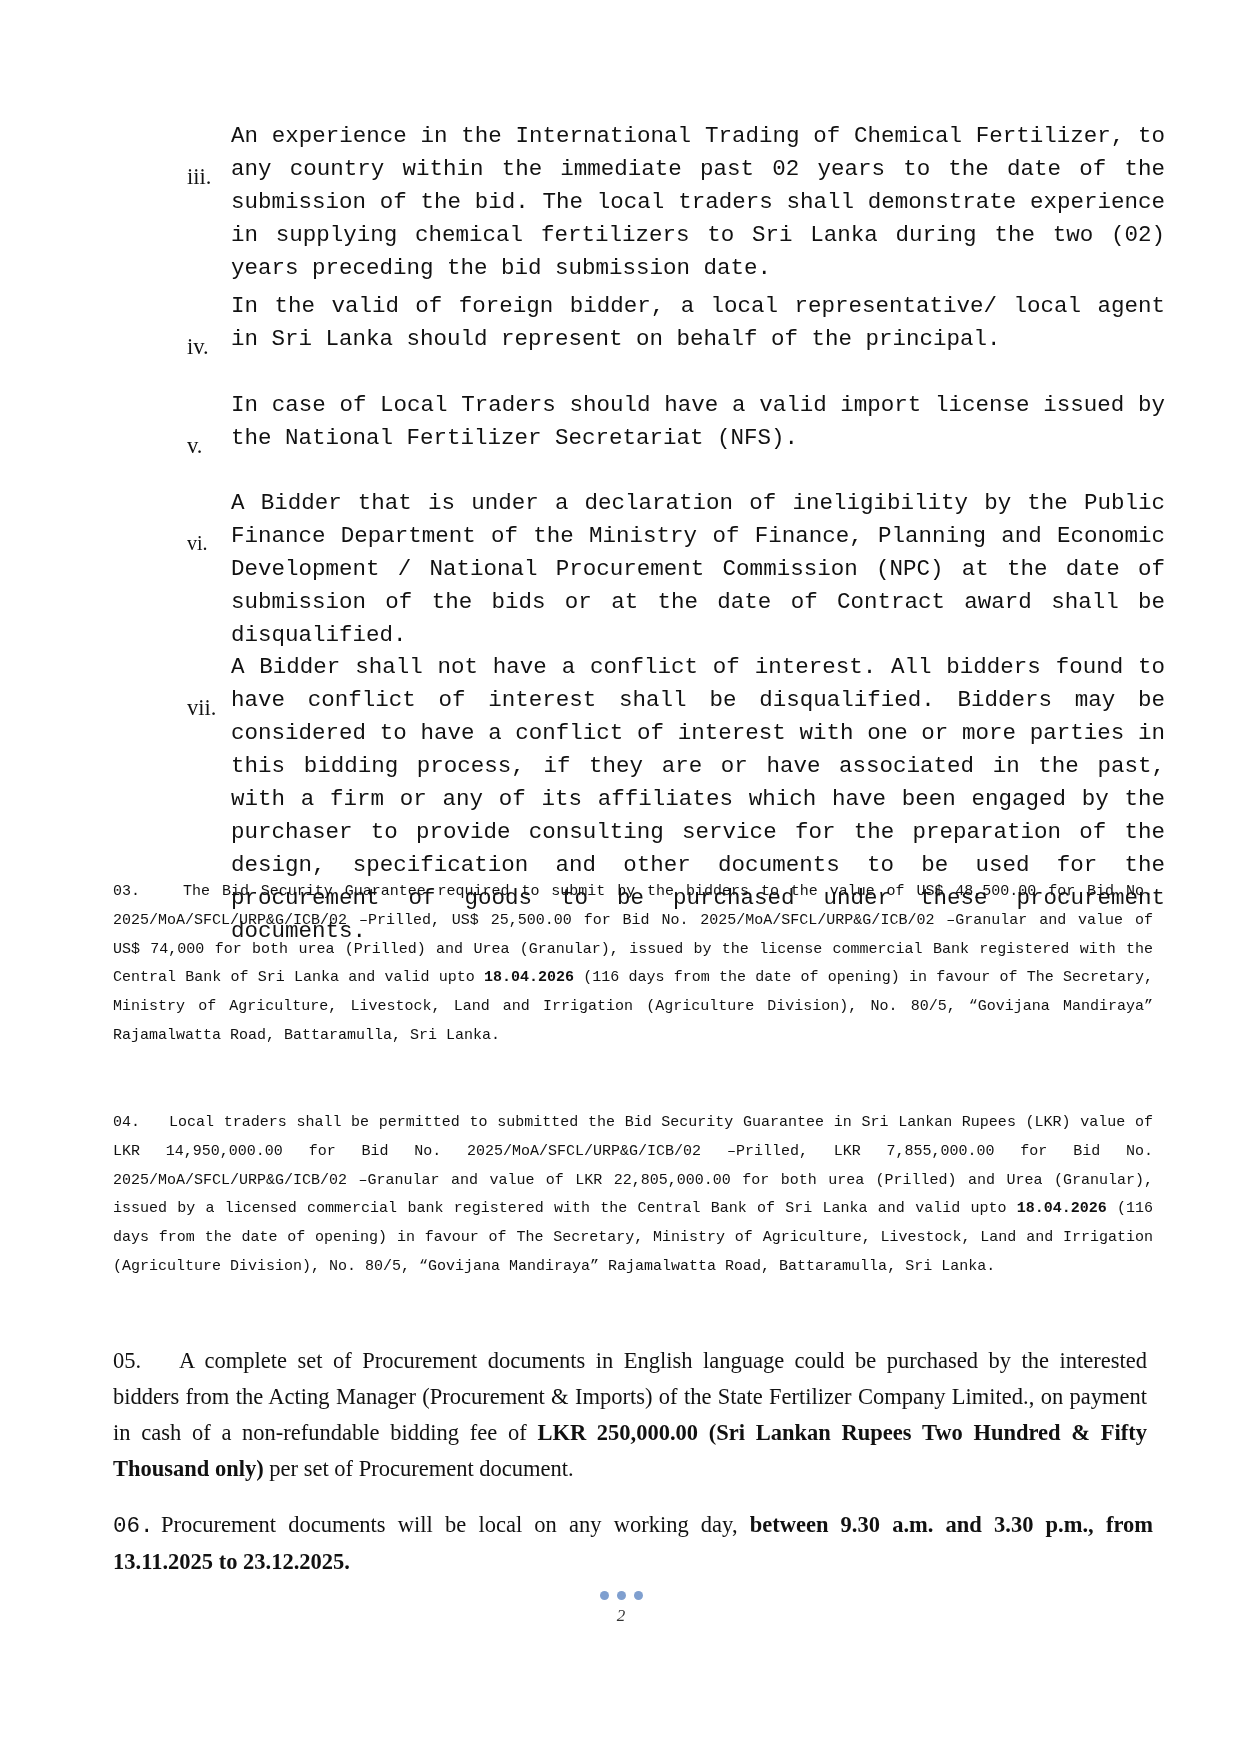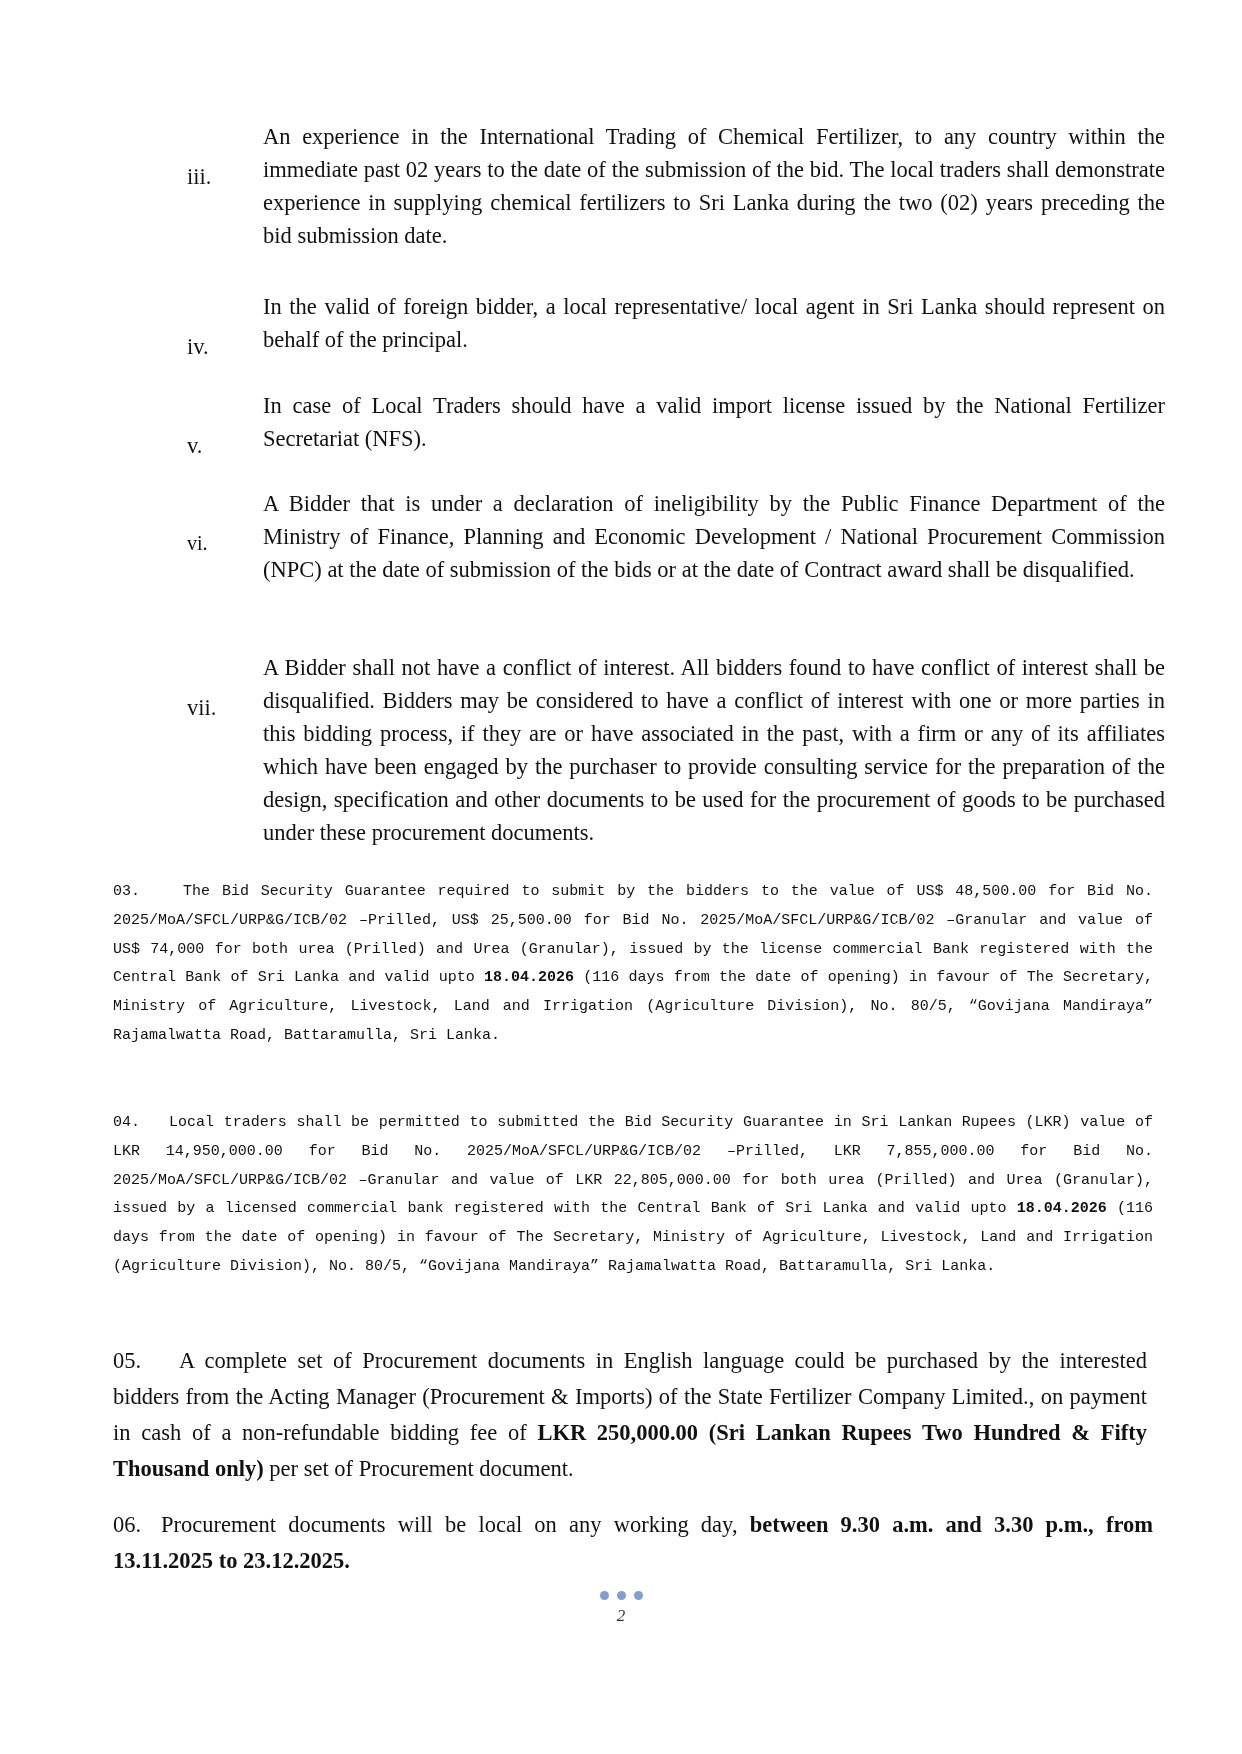--- a/index.html
+++ b/index.html
@@ -3,21 +3,21 @@
 <meta charset="utf-8">
 <style>
   html, body { margin: 0; padding: 0; background: #ffffff; }
   body { width: 1242px; height: 1754px; position: relative; overflow: hidden;
          font-family: "Liberation Serif", "DejaVu Serif", serif; color: #111111; }
   .page { position: absolute; left: 0; top: 0; width: 1242px; height: 1754px; }
 
   .item { position: absolute; left: 187px; width: 978px; font-size: 22.5px; line-height: 33px; }
   .item .num { position: absolute; left: 0; top: 0; width: 70px; margin-top: 40px; }
   .item .num.big { font-size: 20px; }
-  .item .txt { margin-left: 76px; text-align: justify; }
+  .item .txt { margin-left: 44px; text-align: justify; font-family: Liberation Mono, monospace; }
 
   .sec { position: absolute; left: 113px; width: 1040px; text-align: justify; }
   .sec.dense { font-size: 15px; line-height: 28.8px; font-family: Liberation Mono, monospace; }
   .sec.loose { font-size: 22.5px; line-height: 36px; width: 1034px; }
   .sec .lbl { display: inline-block; }
   .sec b { font-weight: bold; }
 
   .footer { position: absolute; left: 0; width: 1242px; text-align: center; }
   .dots { top: 1591px; height: 12px; display: flex; justify-content: center; gap: 8px; }
   .dot { width: 9px; height: 9px; border-radius: 50%; background: #7f9fcf; display: inline-block; }
@@ -59,21 +59,21 @@
 
   <div class="sec dense" style="top:1109px;">
     <span class="lbl" style="width:56px;">04.</span><span>Local traders shall be permitted to submitted the Bid Security Guarantee in Sri Lankan Rupees (LKR) value of LKR 14,950,000.00 for Bid No. 2025/MoA/SFCL/URP&amp;G/ICB/02 –Prilled, LKR 7,855,000.00 for Bid No. 2025/MoA/SFCL/URP&amp;G/ICB/02 –Granular and value of LKR 22,805,000.00 for both urea (Prilled) and Urea (Granular), issued by a licensed commercial bank registered with the Central Bank of Sri Lanka and valid upto </span><b>18.04.2026</b><span> (116 days from the date of opening) in favour of The Secretary, Ministry of Agriculture, Livestock, Land and Irrigation (Agriculture Division), No. 80/5, “Govijana Mandiraya” Rajamalwatta Road, Battaramulla, Sri Lanka.</span>
   </div>
 
   <div class="sec loose" style="top:1343px;">
     <span class="lbl" style="width:66px;">05.</span><span>A complete set of Procurement documents in English language could be purchased by the interested bidders from the Acting Manager (Procurement &amp; Imports) of the State Fertilizer Company Limited., on payment in cash of a non-refundable bidding fee of </span><b>LKR 250,000.00 (Sri Lankan Rupees Two Hundred &amp; Fifty Thousand only)</b><span> per set of Procurement document.</span>
   </div>
 
   <div class="sec loose" style="top:1507px; width:1040px;">
-    <span class="lbl" style="width:48px;">06.</span><span>Procurement documents will be local on any working day, </span><b>between 9.30 a.m. and 3.30 p.m., from 13.11.2025 to 23.12.2025.</b>
+    <span class="lbl" style="width:48px;font-family:Liberation Mono, monospace;">06.</span><span>Procurement documents will be local on any working day, </span><b>between 9.30 a.m. and 3.30 p.m., from 13.11.2025 to 23.12.2025.</b>
   </div>
 
   <div class="footer dots">
     <span class="dot"></span>
     <span class="dot"></span>
     <span class="dot"></span>
   </div>
   <div class="footer pageno">2</div>
 
 </div>

